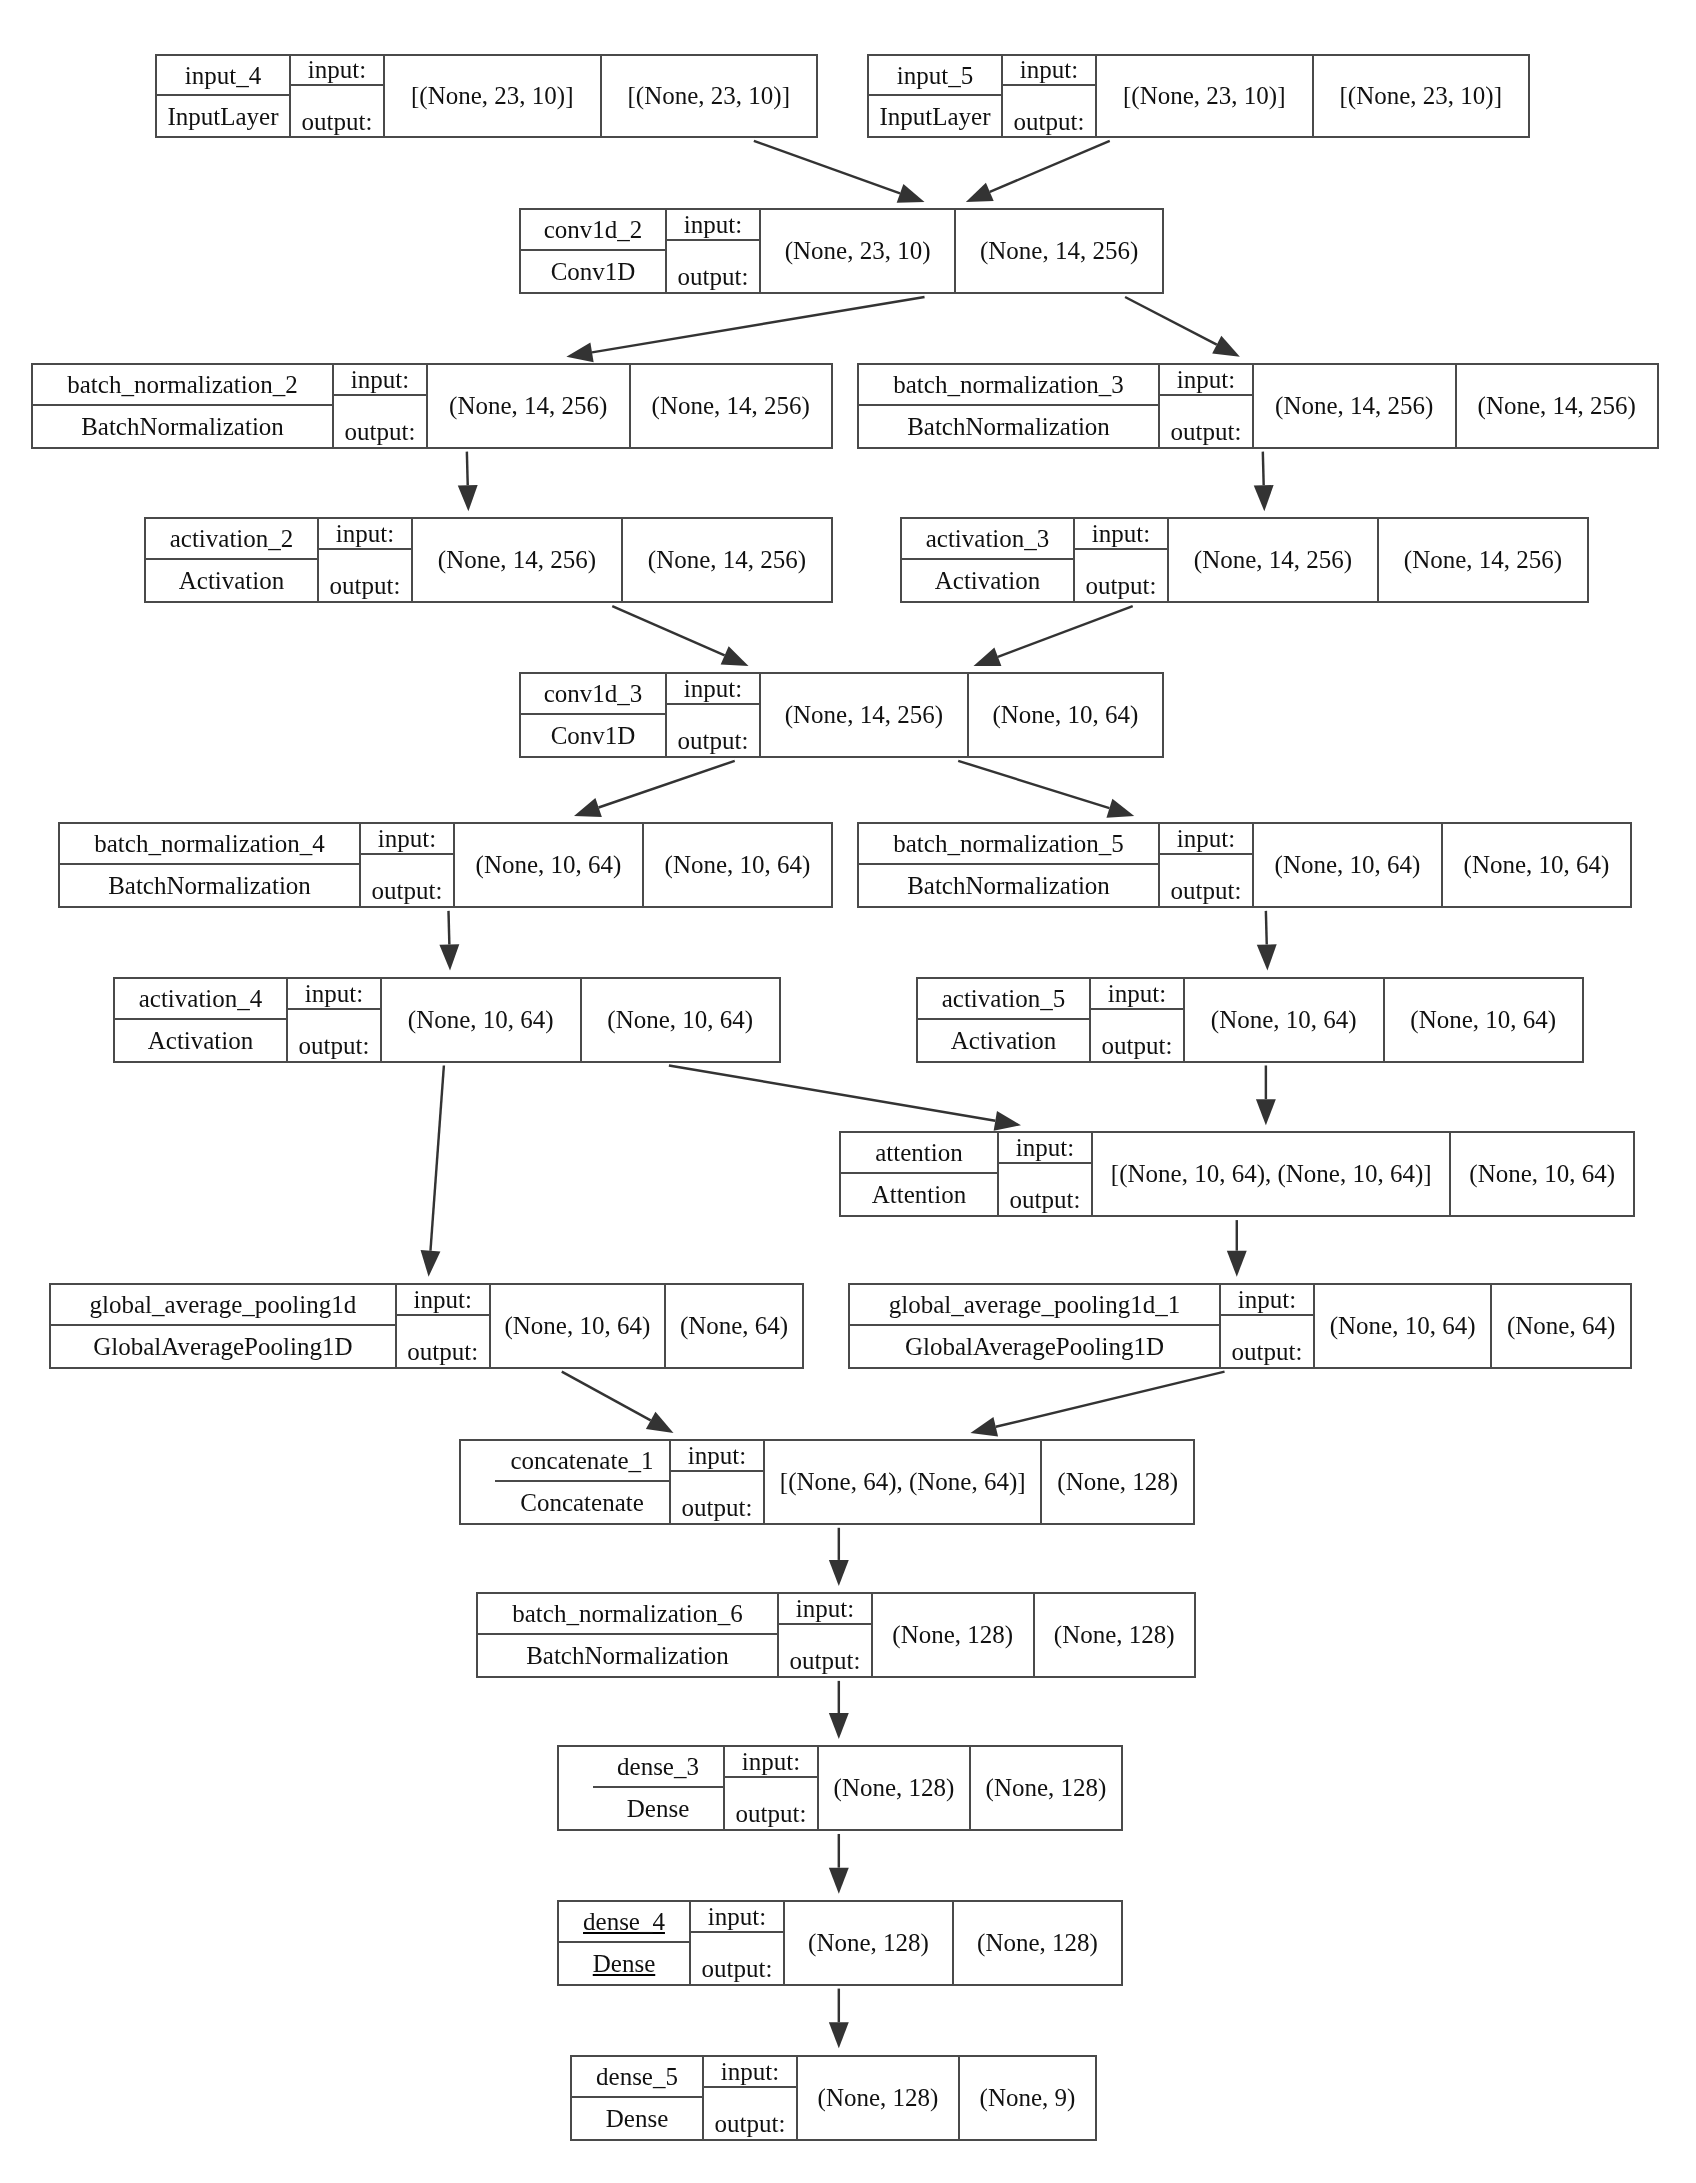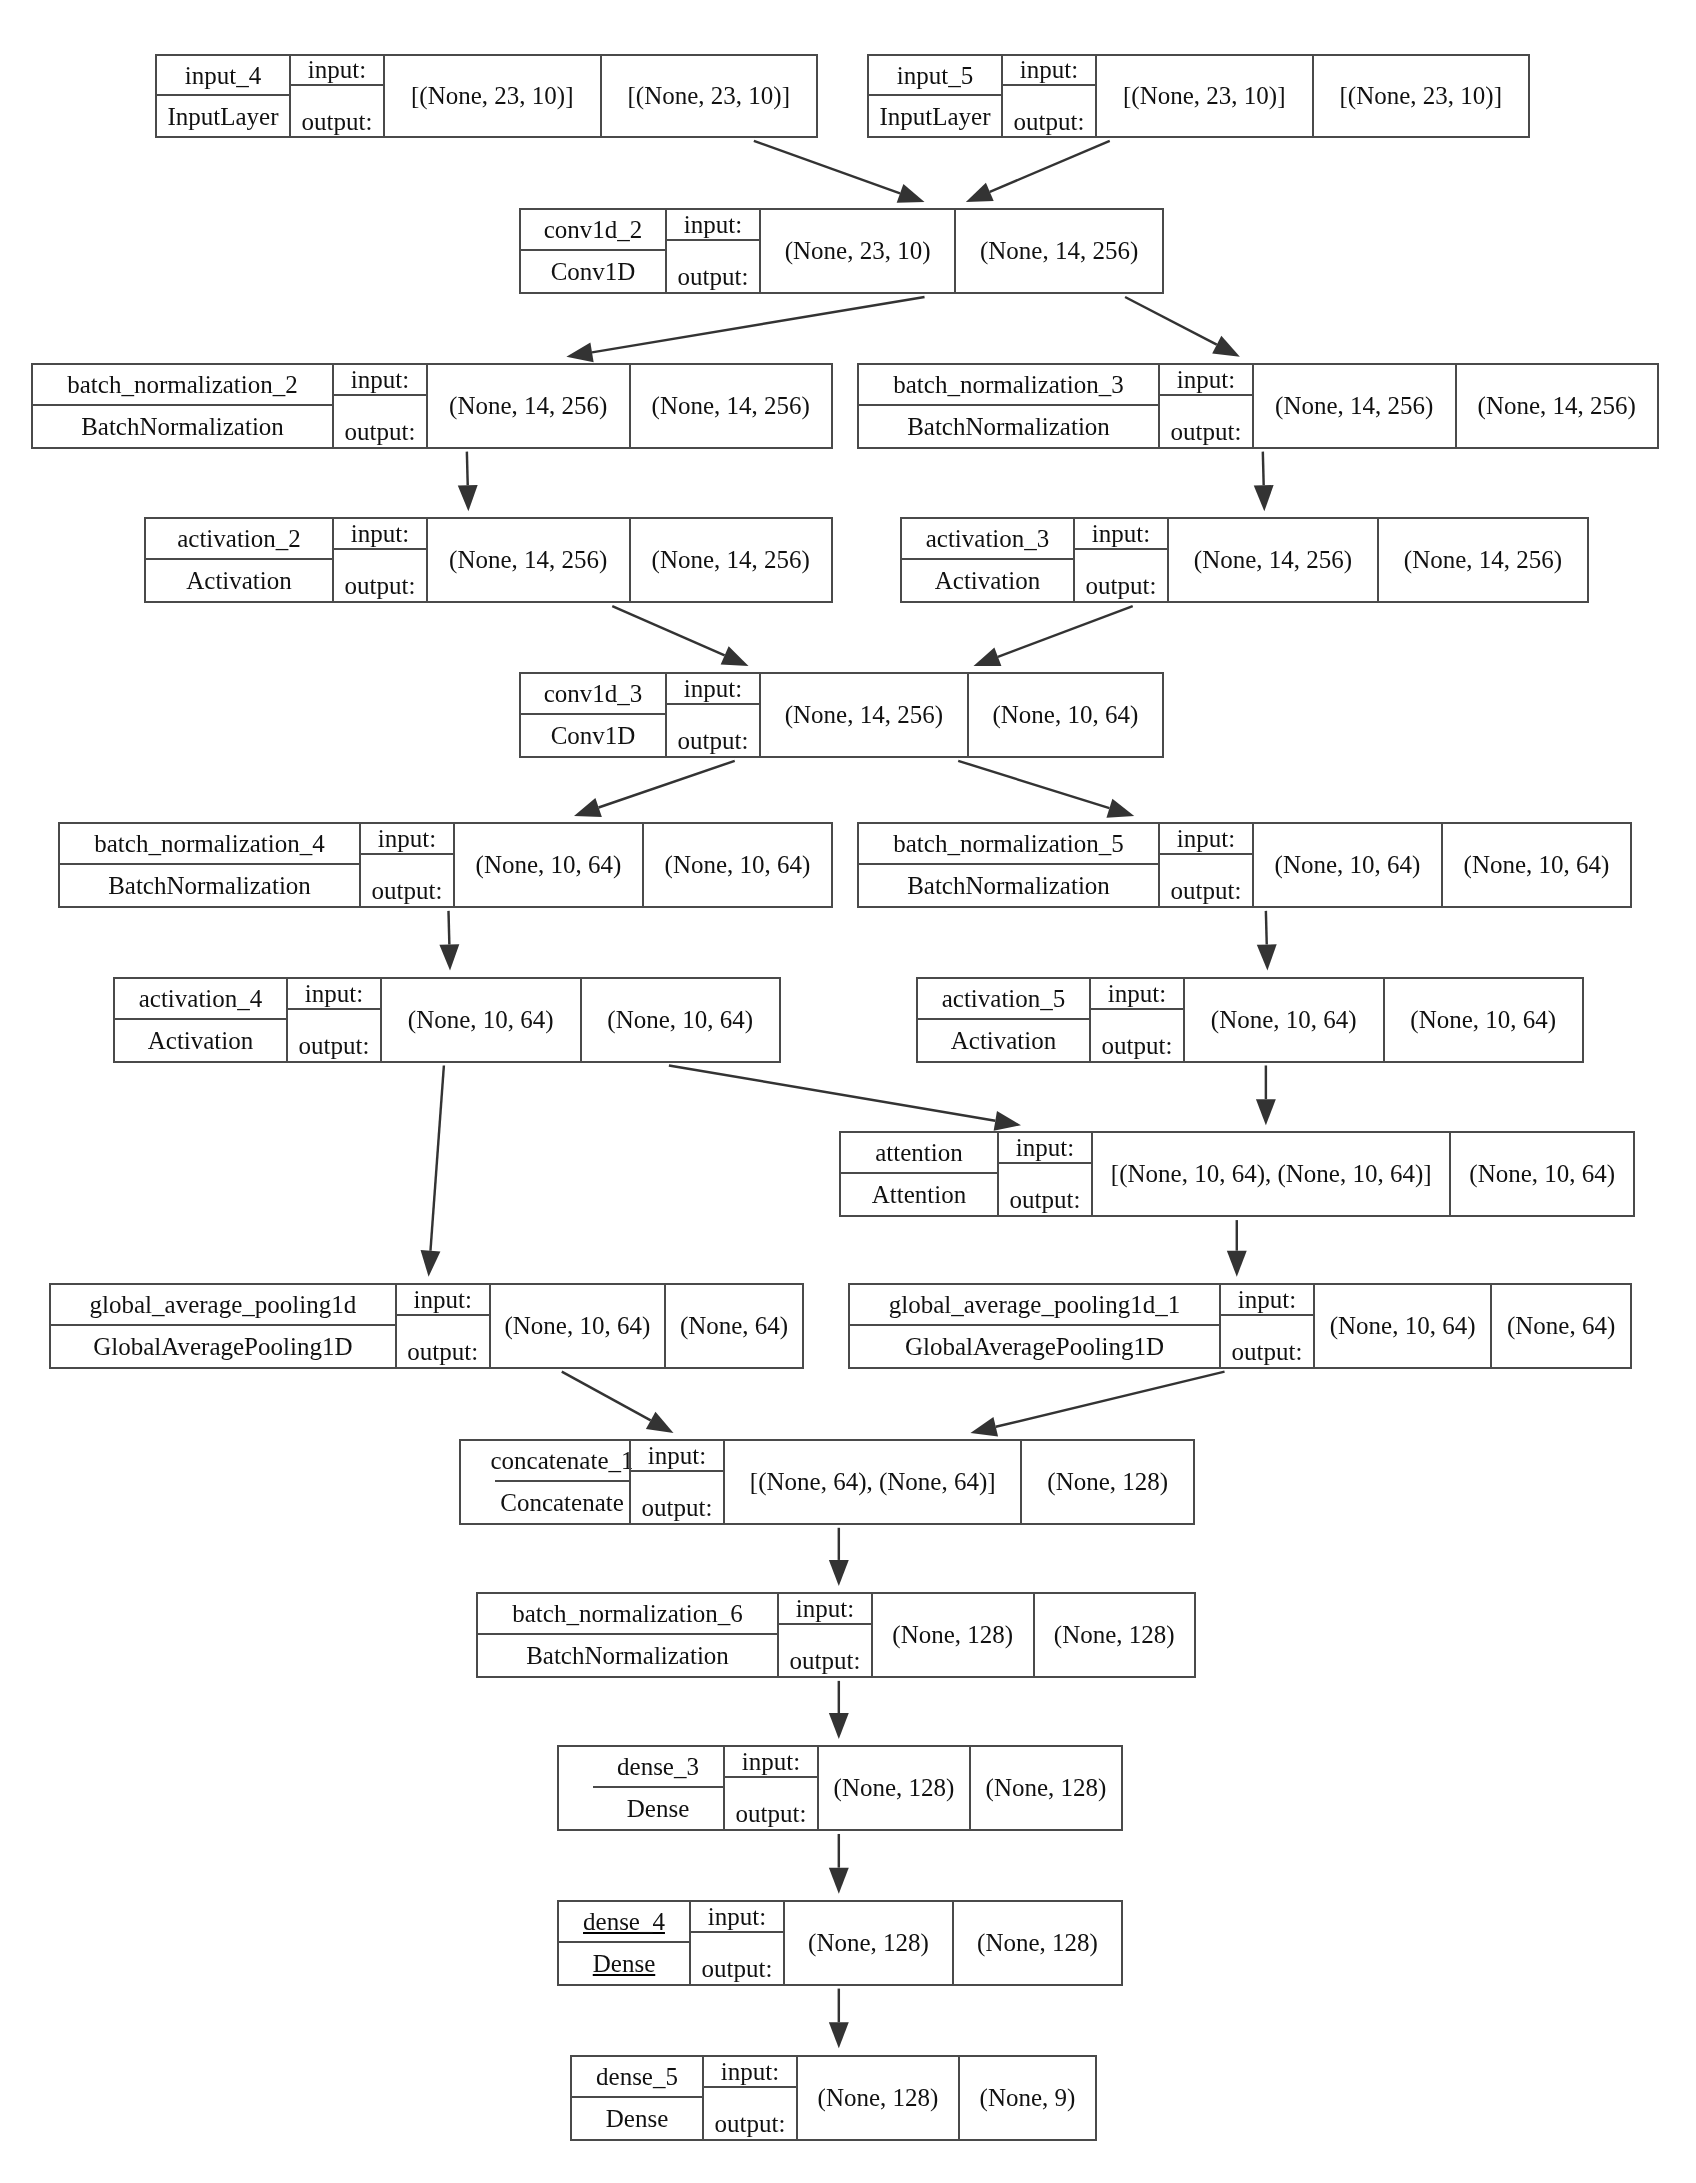--- a/index.html
+++ b/index.html
@@ -224,21 +224,21 @@
           <div class="cell">BatchNormalization</div>
         </div>
         <div class="iocol" style="width: 96px;">
           <div class="cell top">input:</div>
           <div class="cell">output:</div>
         </div>
         <div class="shapecol" style="flex: 1 1 auto;">(None, 14, 256)</div>
         <div class="shapecol outshape" style="flex: 1 1 auto;">(None, 14, 256)</div>
       </div>
       <div class="node" style="left: 144px; top: 517px; width: 689px; height: 86px;">
-        <div class="labelcol" style="width: 186px;">
+        <div class="labelcol" style="width: 171px;">
           <div class="cell top">activation_2</div>
           <div class="cell">Activation</div>
         </div>
         <div class="iocol" style="width: 96px;">
           <div class="cell top">input:</div>
           <div class="cell">output:</div>
         </div>
         <div class="shapecol" style="flex: 1 1 auto;">(None, 14, 256)</div>
         <div class="shapecol outshape" style="flex: 1 1 auto;">(None, 14, 256)</div>
       </div>
@@ -344,21 +344,21 @@
           <div class="cell">GlobalAveragePooling1D</div>
         </div>
         <div class="iocol" style="width: 96px;">
           <div class="cell top">input:</div>
           <div class="cell">output:</div>
         </div>
         <div class="shapecol" style="flex: 1 1 auto;">(None, 10, 64)</div>
         <div class="shapecol outshape" style="flex: 1 1 auto;">(None, 64)</div>
       </div>
       <div class="node" style="left: 459px; top: 1439px; width: 736px; height: 86px;">
-        <div class="labelcol" style="width: 168px; padding-left: 34px;">
+        <div class="labelcol" style="width: 208px; padding-left: 34px;">
           <div class="cell top">concatenate_1</div>
           <div class="cell">Concatenate</div>
         </div>
         <div class="iocol" style="width: 96px;">
           <div class="cell top">input:</div>
           <div class="cell">output:</div>
         </div>
         <div class="shapecol" style="flex: 1 1 auto;">[(None, 64), (None, 64)]</div>
         <div class="shapecol outshape" style="flex: 1 1 auto;">(None, 128)</div>
       </div>

